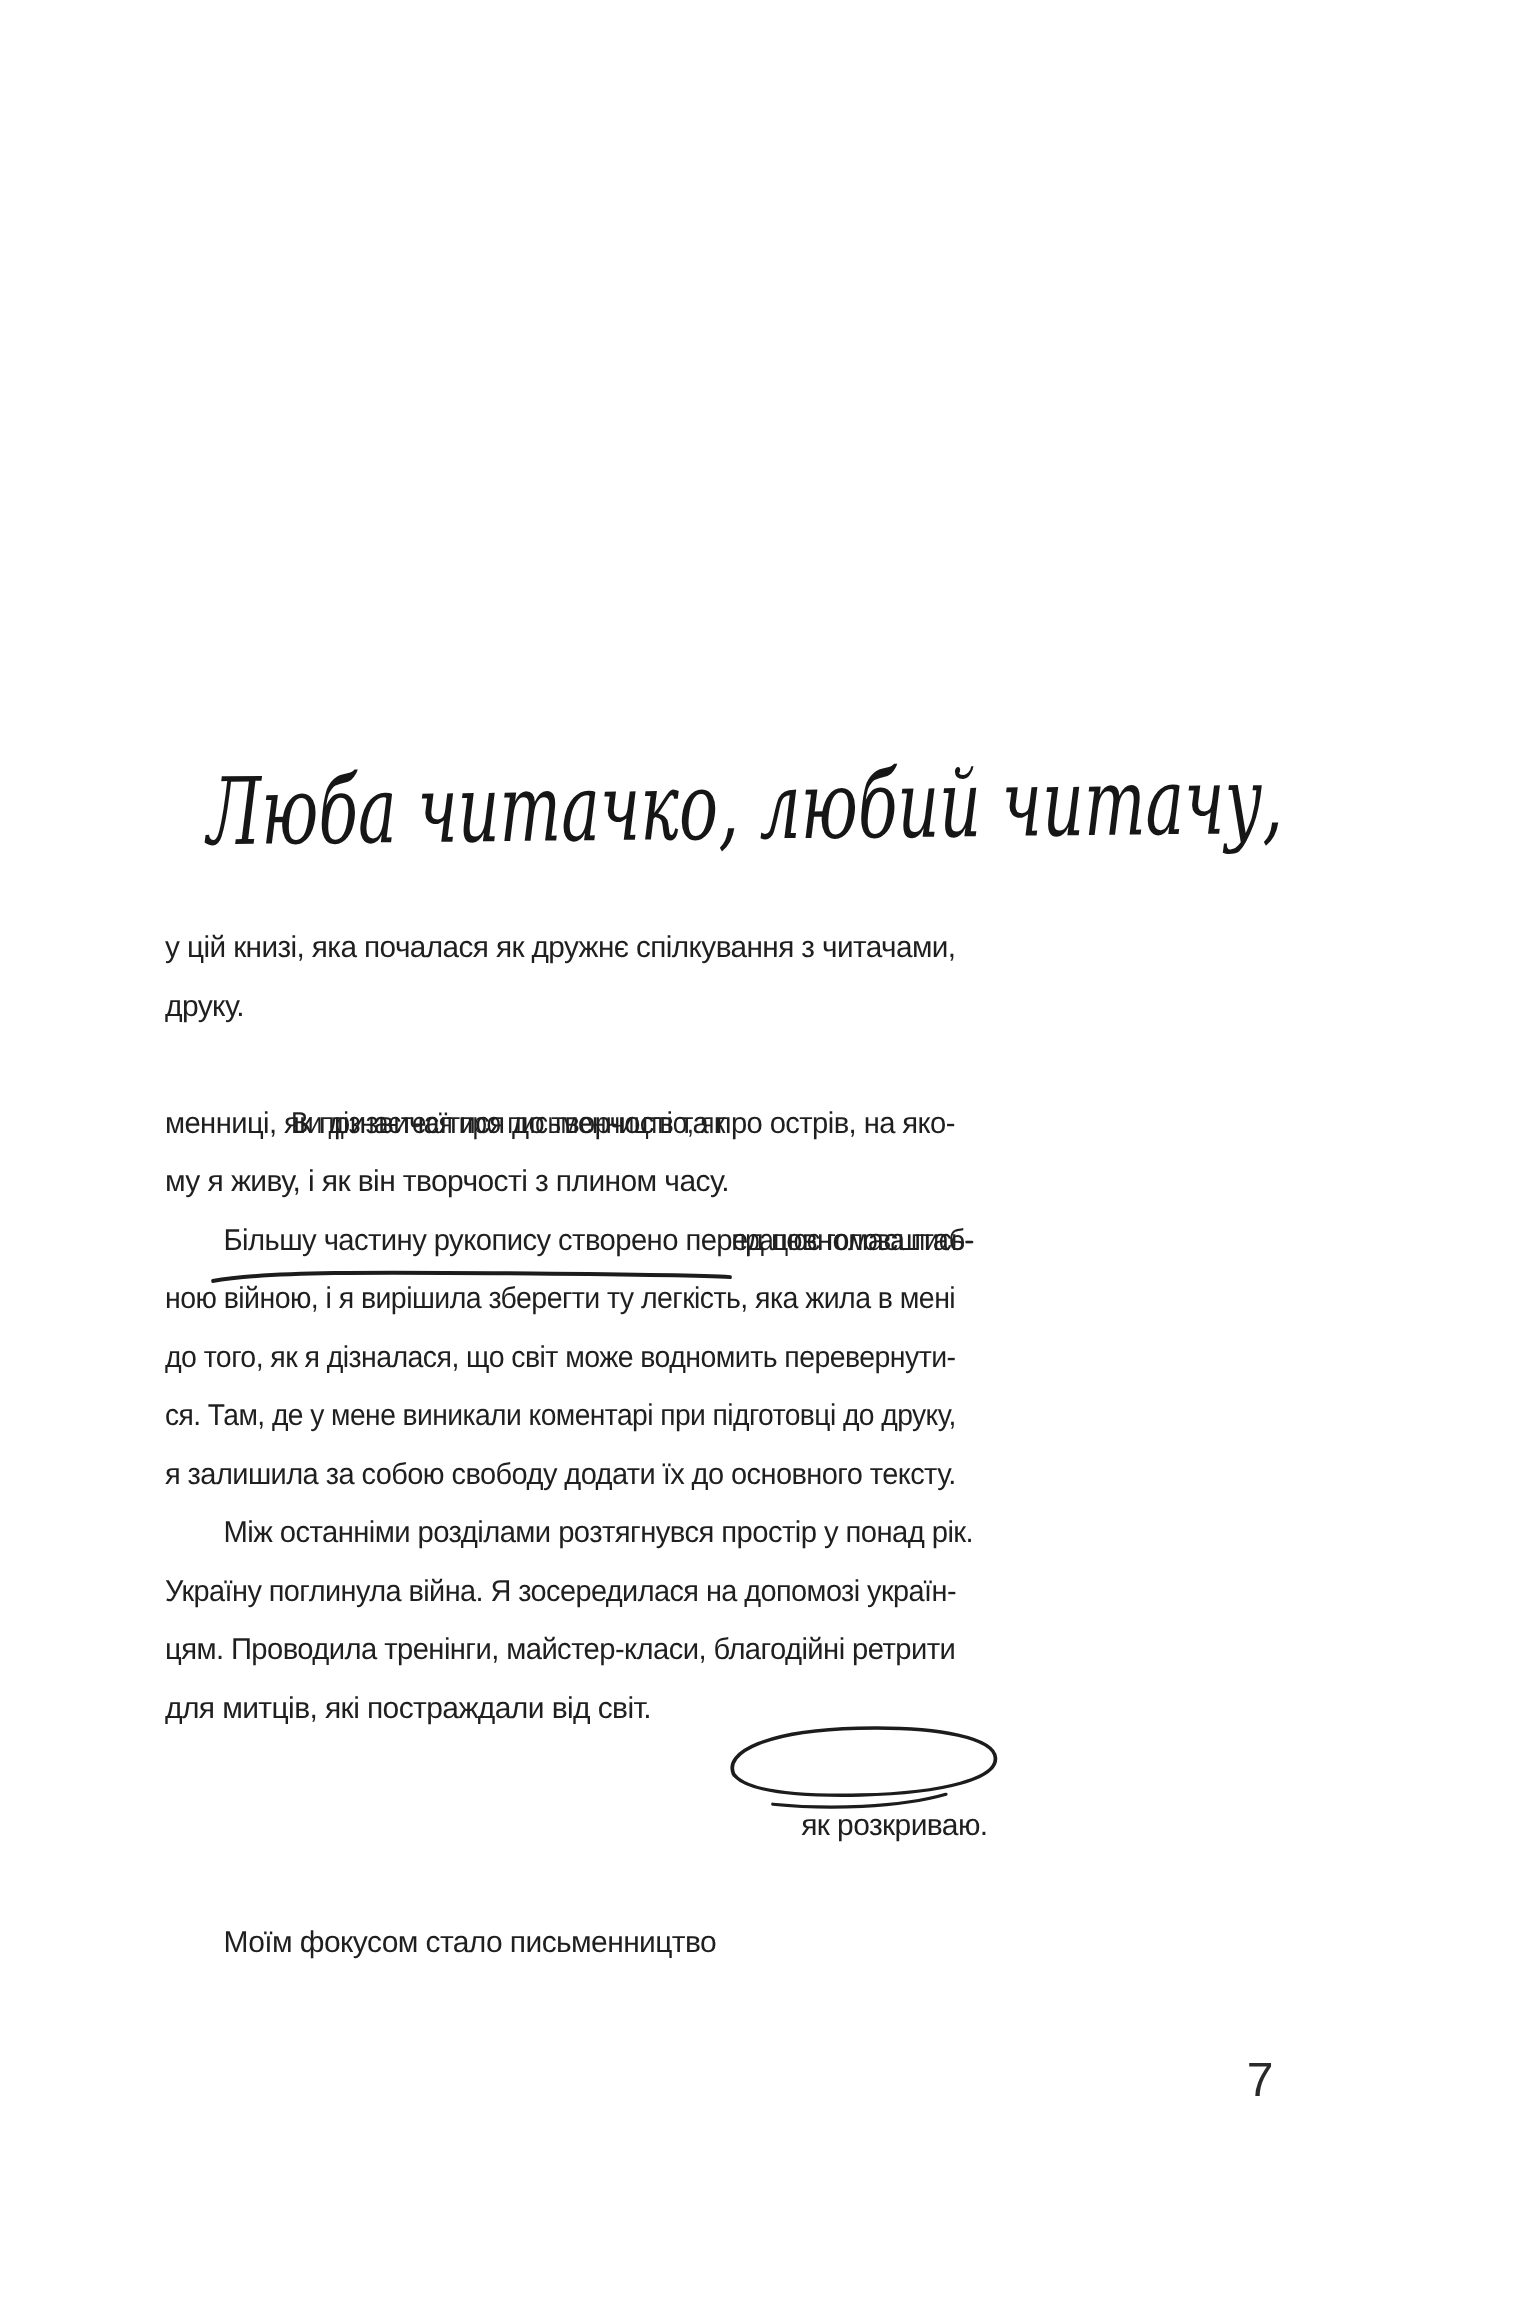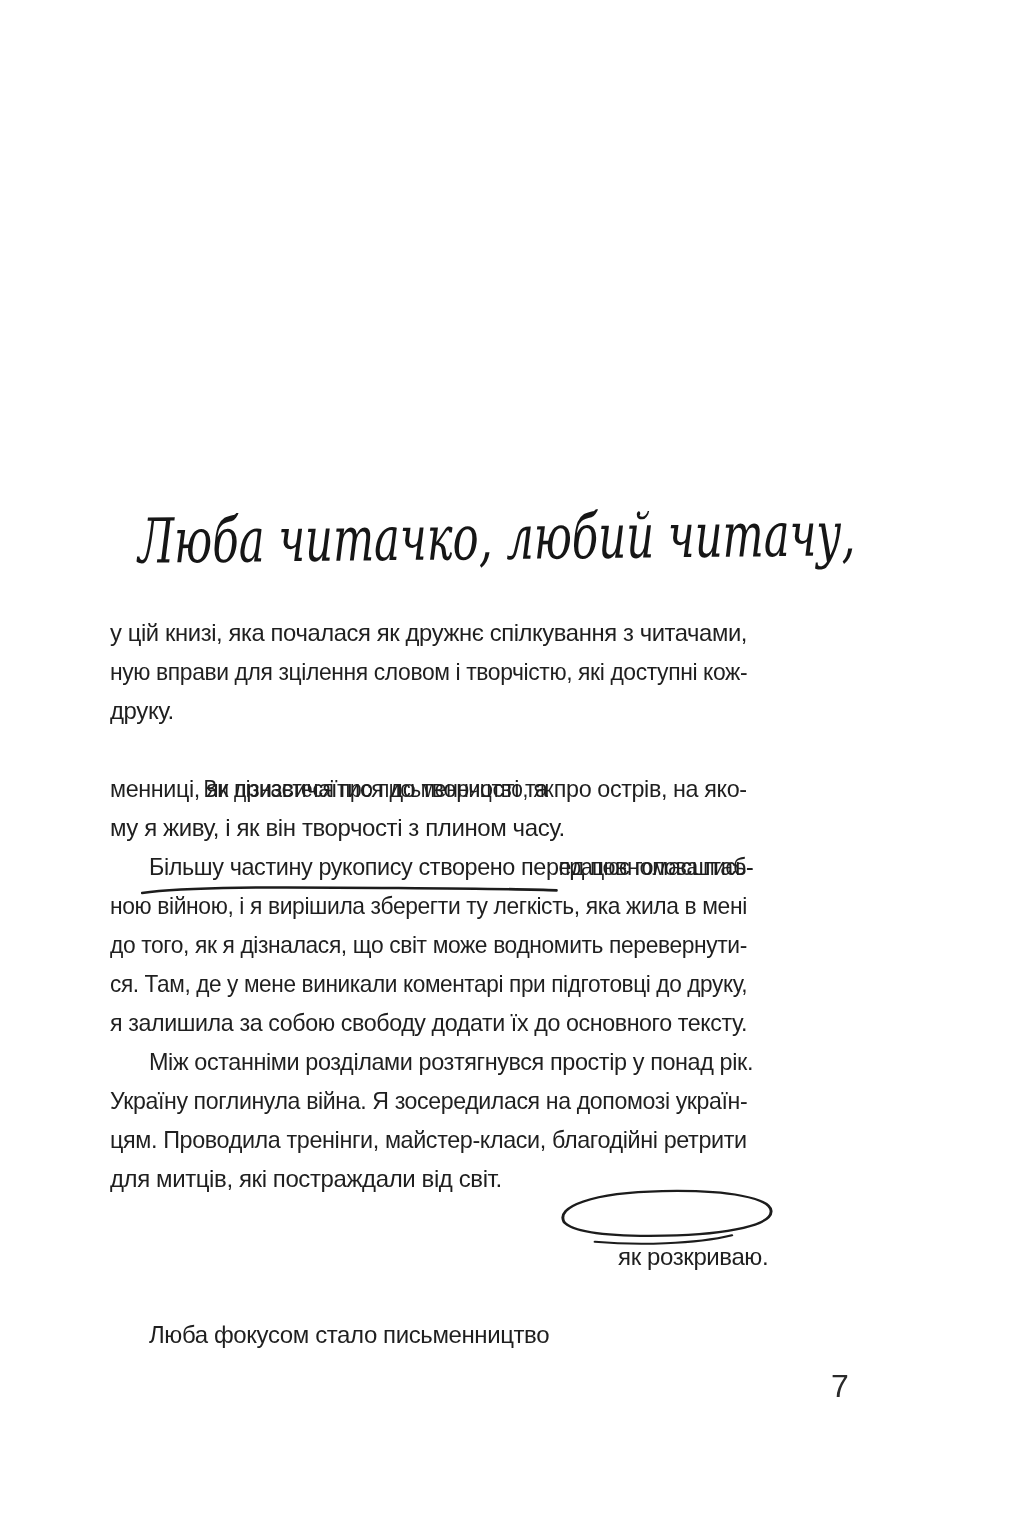--- a/index.html
+++ b/index.html
@@ -34,21 +34,21 @@
   .textblock {
     position: absolute;
     left: 110px;
     top: 613px;
     width: 747px;
   }
   .line {
     position: relative;
     height: 39px;
     line-height: 39px;
-    font-size: 24px;
+    font-size: 20px;
     letter-spacing: -0.4px;
     white-space: nowrap;
   }
   .line.indent { padding-left: 39px; }
   .fit {
     display: inline-block;
     white-space: nowrap;
     transform-origin: 0 50%;
   }
   .marked {
@@ -90,21 +90,20 @@
 
 <div class="page">
 
   <div class="heading">
     <span class="fit" style="transform: scaleX(0.69815);">Люба читачко, любий читачу,</span>
   </div>
 
   <div class="textblock">
 
     <div class="line"><span class="fit" style="transform: scaleX(0.992032);">у цій книзі, яка почалася як дружнє спілкування з читачами,</span></div>
-    <div class="line"><span class="fit" style="transform: scaleX(0.952806);">ную вправи для зцілення словом і творчістю, які доступні кож-</span></div>
     <div class="line end"><span class="fit">друку.</span></div>
 
     <div class="line indent">
       <span class="fit" style="transform: scaleX(0.870849);">
         <span class="marked">
           <span>Ви дізнаєтеся про письменництво, як</span>
           <svg class="ul-svg" viewBox="0 0 470 13" preserveAspectRatio="none">
             <path d="M 2,11 C 50,4.5 150,5 290,6 C 380,6.6 440,7.2 468,8.4" fill="none" stroke="#1c1c1c" stroke-width="2.6" stroke-linecap="round"></path>
           </svg>
         </span><span> працює голова пись-</span>
@@ -120,21 +119,21 @@
     <div class="line"><span class="fit" style="transform: scaleX(0.941992);">ся. Там, де у мене виникали коментарі при підготовці до друку,</span></div>
     <div class="line end"><span class="fit" style="transform: scaleX(0.967617);">я залишила за собою свободу додати їх до основного тексту.</span></div>
 
     <div class="line indent"><span class="fit" style="transform: scaleX(0.975207);">Між останніми розділами розтягнувся простір у понад рік.</span></div>
     <div class="line"><span class="fit" style="transform: scaleX(0.963871);">Україну поглинула війна. Я зосередилася на допомозі україн-</span></div>
     <div class="line"><span class="fit" style="transform: scaleX(0.973924);">цям. Проводила тренінги, майстер-класи, благодійні ретрити</span></div>
     <div class="line end"><span class="fit">для митців, які постраждали від світ.</span></div>
 
     <div class="line indent end">
       <span class="fit">
-        <span>Люба фокусом стало письменництво </span><span class="marked">
+        <span>Моїм фокусом стало письменництво </span><span class="marked">
           <span>як розкриваю.</span>
           <svg class="circle-svg" viewBox="0 0 192 64" preserveAspectRatio="none">
             <path d="M 15,39 C 7,22 38,7 95,5.5 C 150,4 183,13 184,26.5 C 185,41 152,51.5 97,53 C 54,54 22,50 14.5,38" fill="none" stroke="#1c1c1c" stroke-width="2.4" stroke-linecap="round"></path>
             <path d="M 40,59.5 C 75,63.5 122,62 152,52.5" fill="none" stroke="#1c1c1c" stroke-width="2.2" stroke-linecap="round"></path>
           </svg>
         </span>
       </span>
     </div>
 
   </div>

